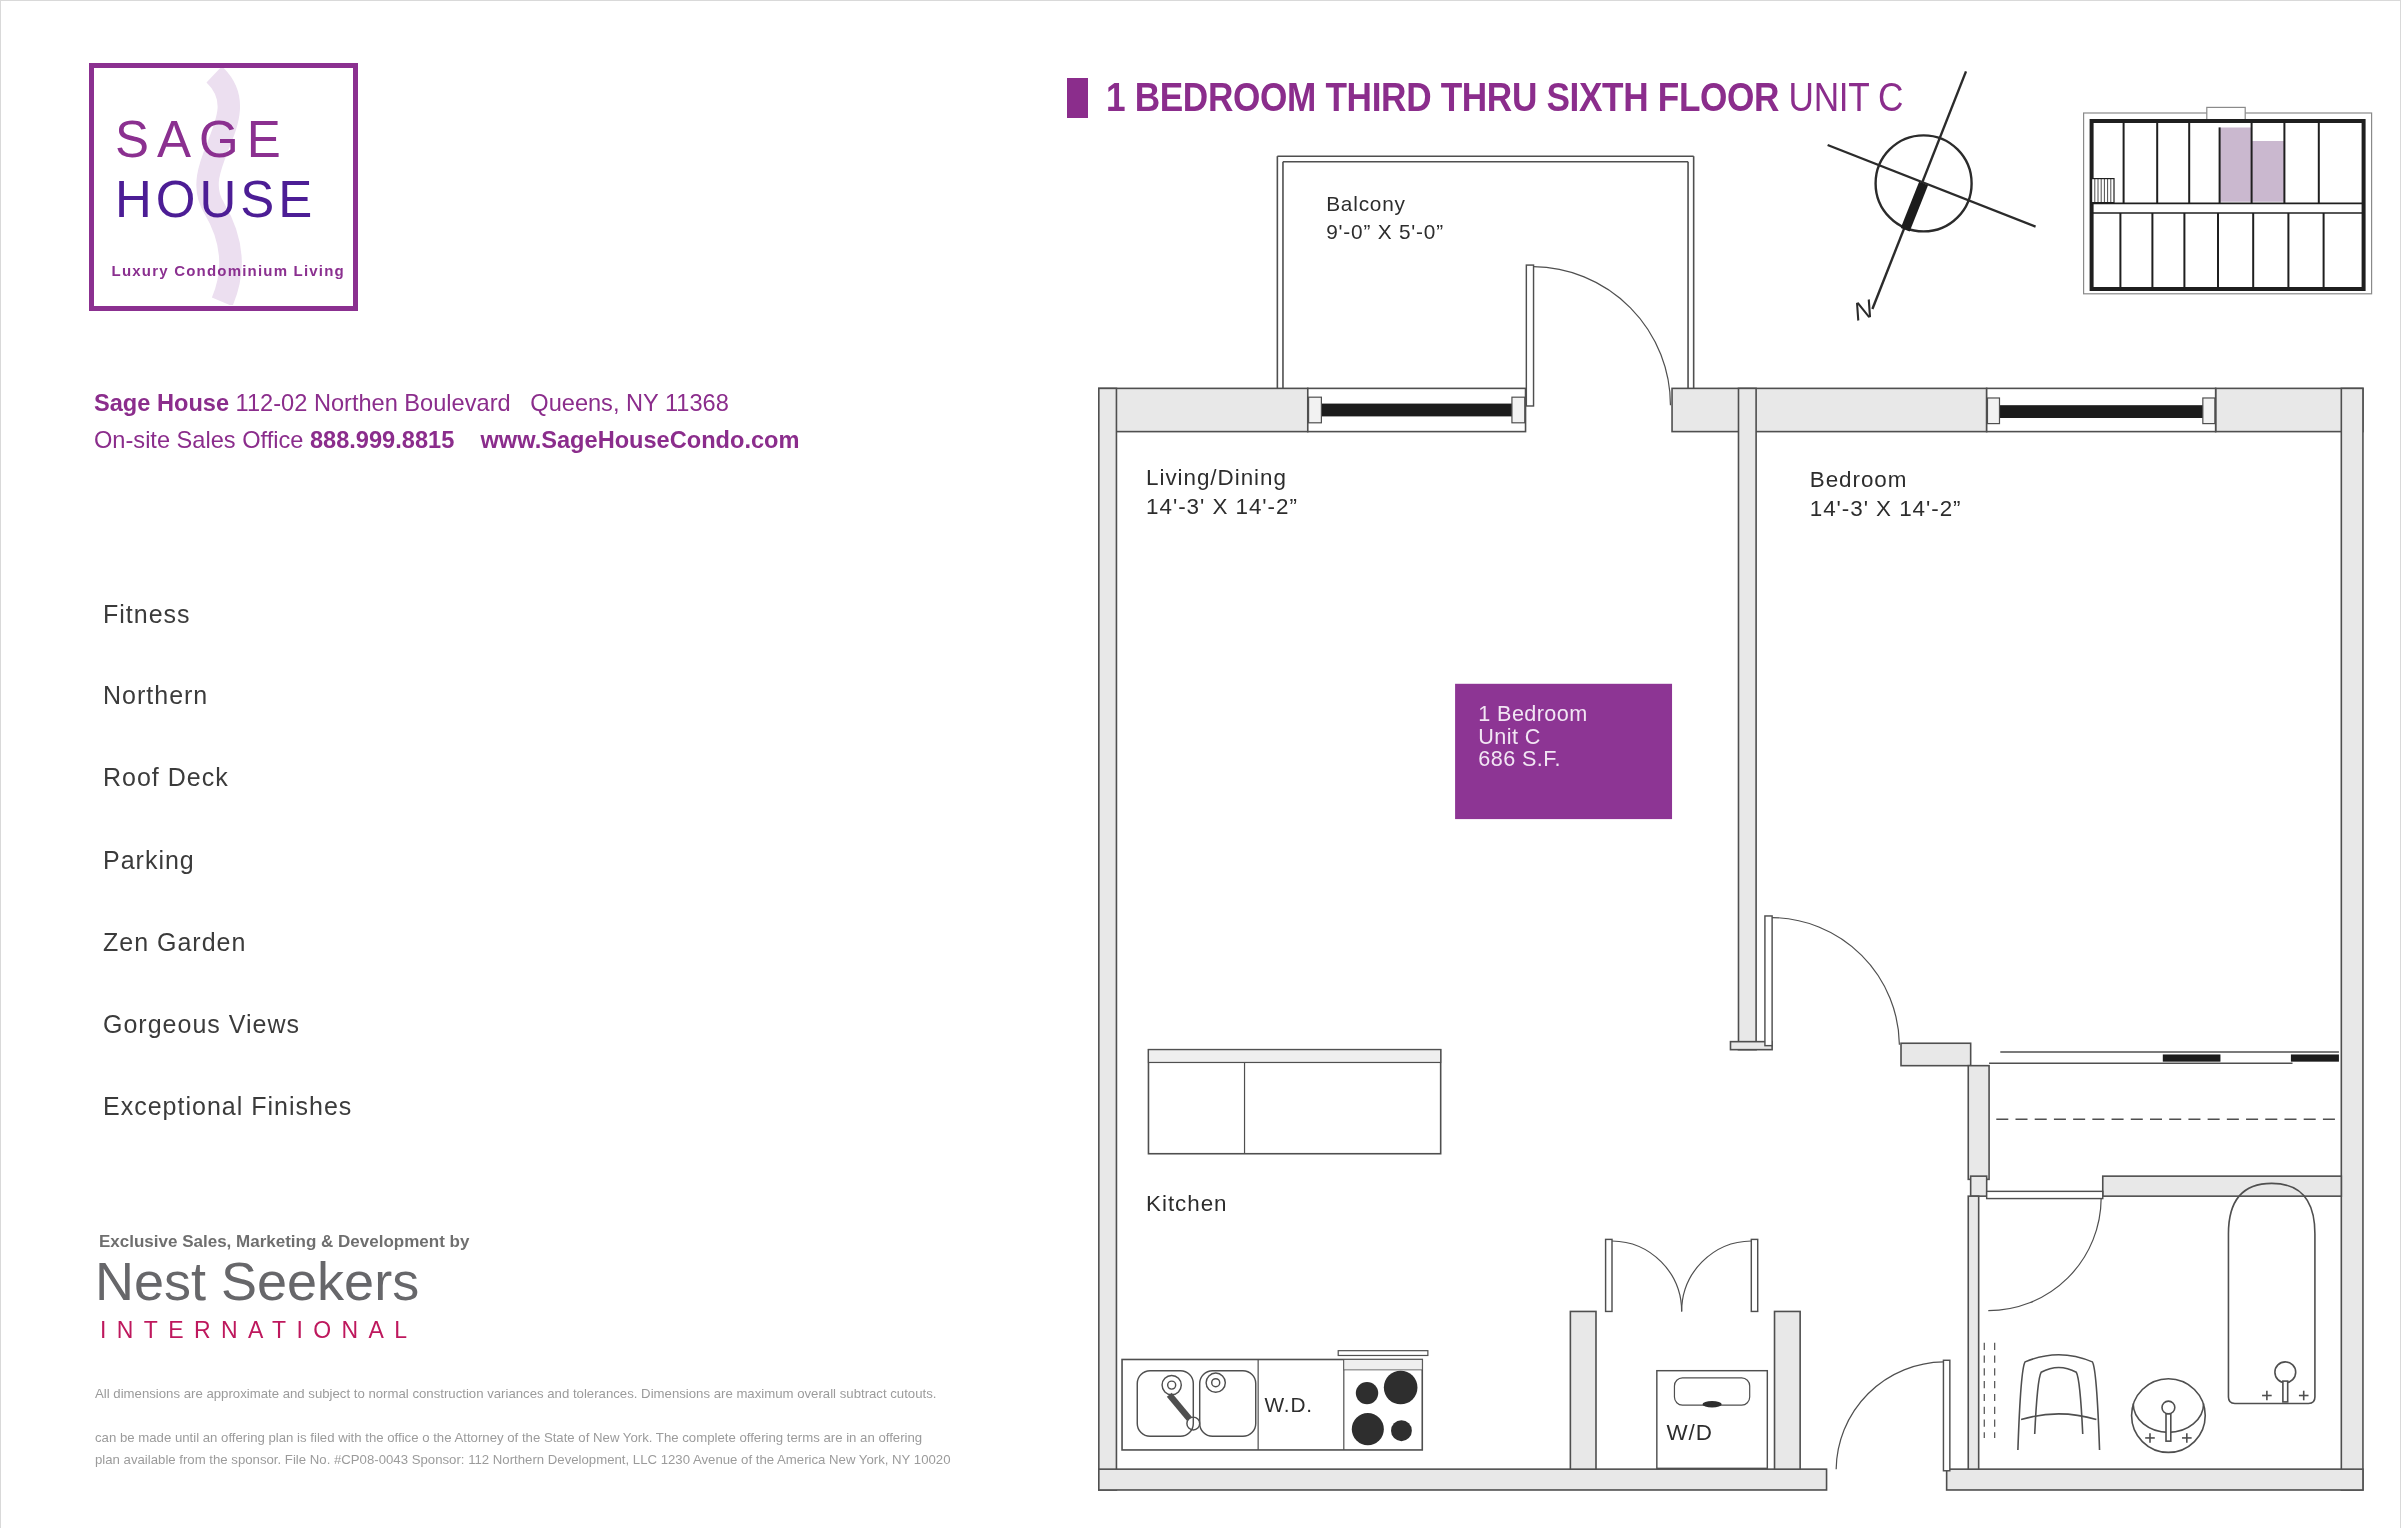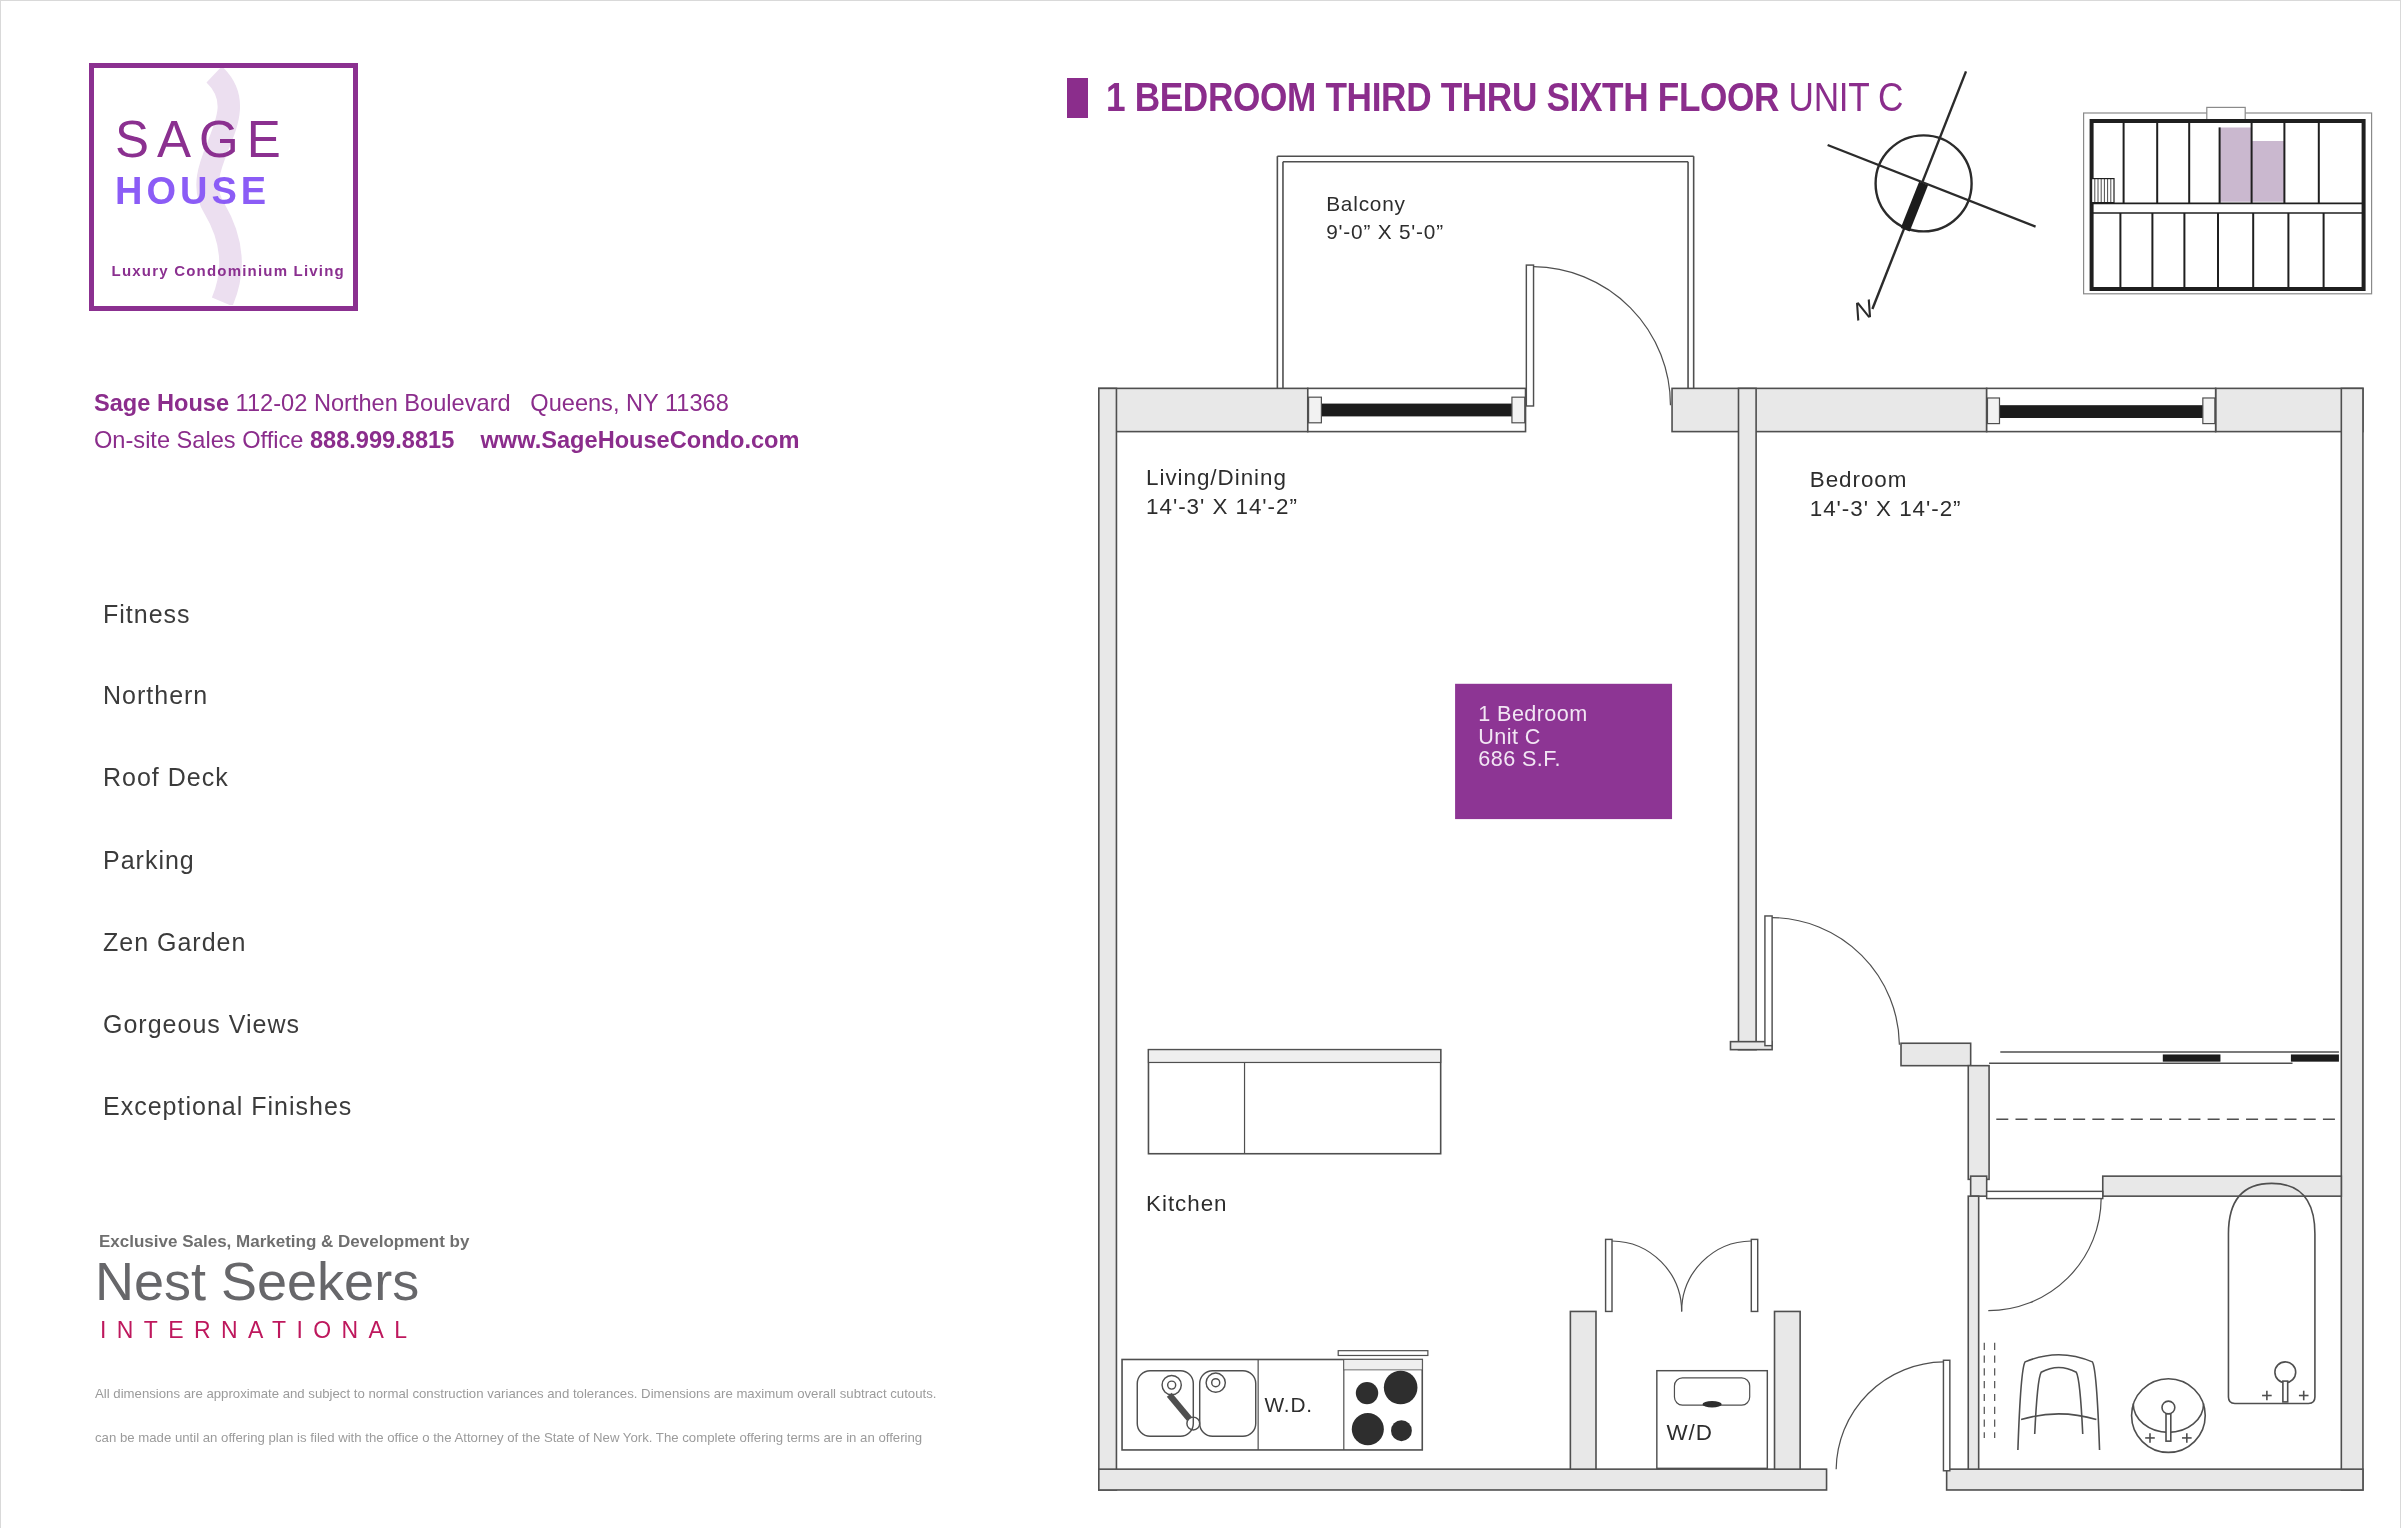--- a/index.html
+++ b/index.html
@@ -4,21 +4,21 @@
 <style>
   * { margin:0; padding:0; box-sizing:border-box; }
   body { background:#fff; font-family:"Liberation Sans", sans-serif; }
   .page { position:relative; width:2401px; height:1529px; background:#fff;
           border:1.6px solid #d9d9d9; overflow:hidden; }
   .abs { position:absolute; }
 
   
   .logo { left:88px; top:62px; width:269px; height:248px; border:5.6px solid #8b3090; background:#fff; }
   .logo-word1 { left:21px; top:42px; font-size:51px; font-weight:500; color:#8b3090; letter-spacing:8px; }
-  .logo-word2 { left:21px; top:102px; font-size:38px; font-weight:700; color:#8b5cf6; letter-spacing:4px; }
+  .logo-word2 { left:21px; top:102px; font-size:51px; font-weight:400; color:#4c1d95; letter-spacing:4px; }
   .logo-tag   { left:17.6px; top:194px; font-size:15px; font-weight:600; color:#8b3090; letter-spacing:1.2px; }
 
   
   .title-row { left:1066px; top:74px; display:flex; align-items:center; }
   .title-square { width:21px; height:40px; background:#8b2d8c; margin-right:17.6px; flex:0 0 auto; }
   .title-text { font-size:40px; font-weight:bold; color:#8b2d8c; white-space:nowrap;
                 transform:scaleX(0.88); transform-origin:left center; letter-spacing:-0.4px; }
   .title-light { font-weight:400; }
 
   
@@ -73,20 +73,21 @@
   <div class="abs feature" style="top:927px">Zen Garden</div>
   <div class="abs feature" style="top:1009px">Gorgeous Views</div>
   <div class="abs feature" style="top:1091px">Exceptional Finishes</div>
 
   <div class="abs brk-tag">Exclusive Sales, Marketing &amp; Development by</div>
   <div class="abs brk-name">Nest Seekers</div>
   <div class="abs brk-sub">INTERNATIONAL</div>
 
   <div class="abs disc" style="top:1382px">All dimensions are approximate and subject to normal construction variances and tolerances. Dimensions are maximum overall subtract cutouts.</div>
   <div class="abs disc" style="top:1426px">can be made until an offering  plan is filed with the office o the Attorney of the State of New York.  The complete offering terms are in an offering</div>
+  <div class="abs disc" style="top:1448px">plan available from the sponsor.  File No. #CP08-0043  Sponsor: 112 Northern Development, LLC 1230 Avenue of the America New York, NY 10020</div>
 
   <svg class="abs" style="left:1813px;top:56px" width="240" height="276" viewBox="2265 70 300 345">
     <line x1="2455" y1="88" x2="2338" y2="385" stroke="#2b2b2b" stroke-width="3"></line>
     <line x1="2282" y1="180" x2="2542" y2="282" stroke="#2b2b2b" stroke-width="3"></line>
     <circle cx="2402" cy="228" r="60" fill="none" stroke="#2b2b2b" stroke-width="3"></circle>
     <line x1="2402" y1="228" x2="2379" y2="286" stroke="#1c1c1c" stroke-width="12"></line>
     <text class="n-label" x="2318" y="400" transform="rotate(-15 2318 400)">N</text>
   </svg>
 
   <svg class="abs" style="left:2077px;top:104px" width="300" height="196" viewBox="2595 130 375 245">

